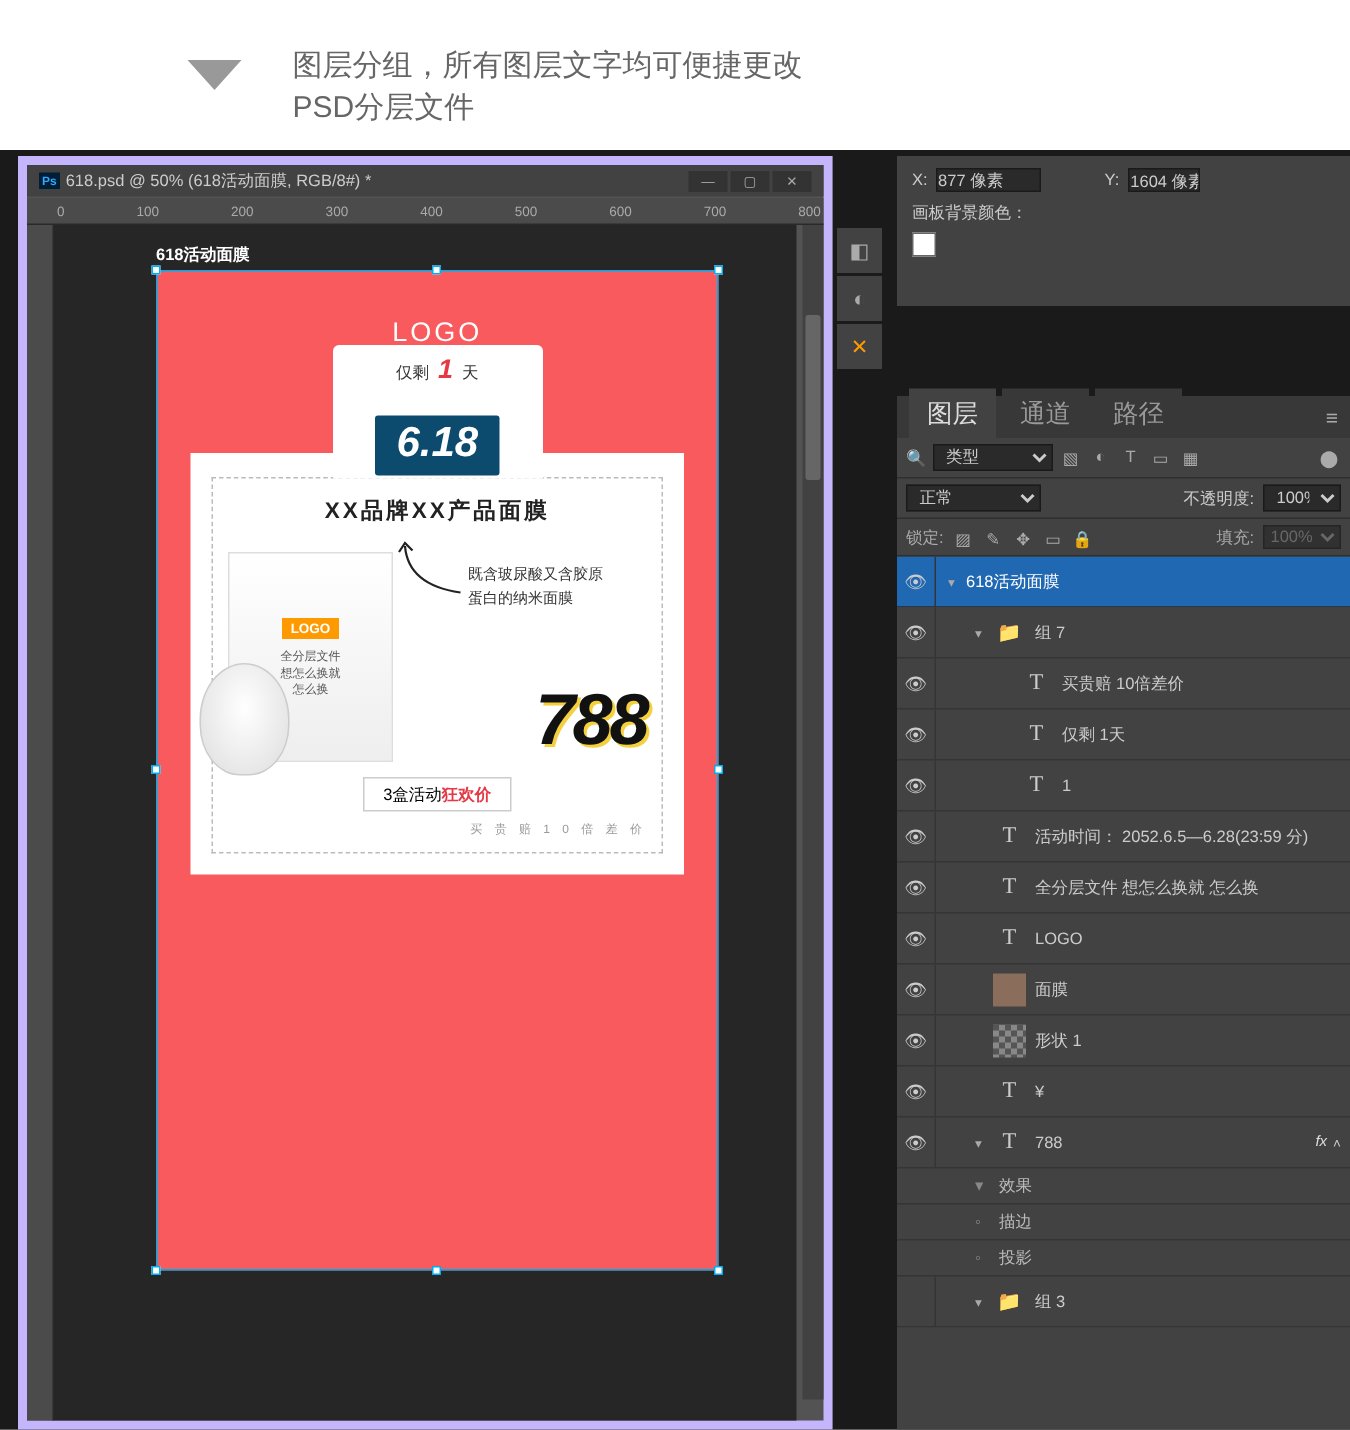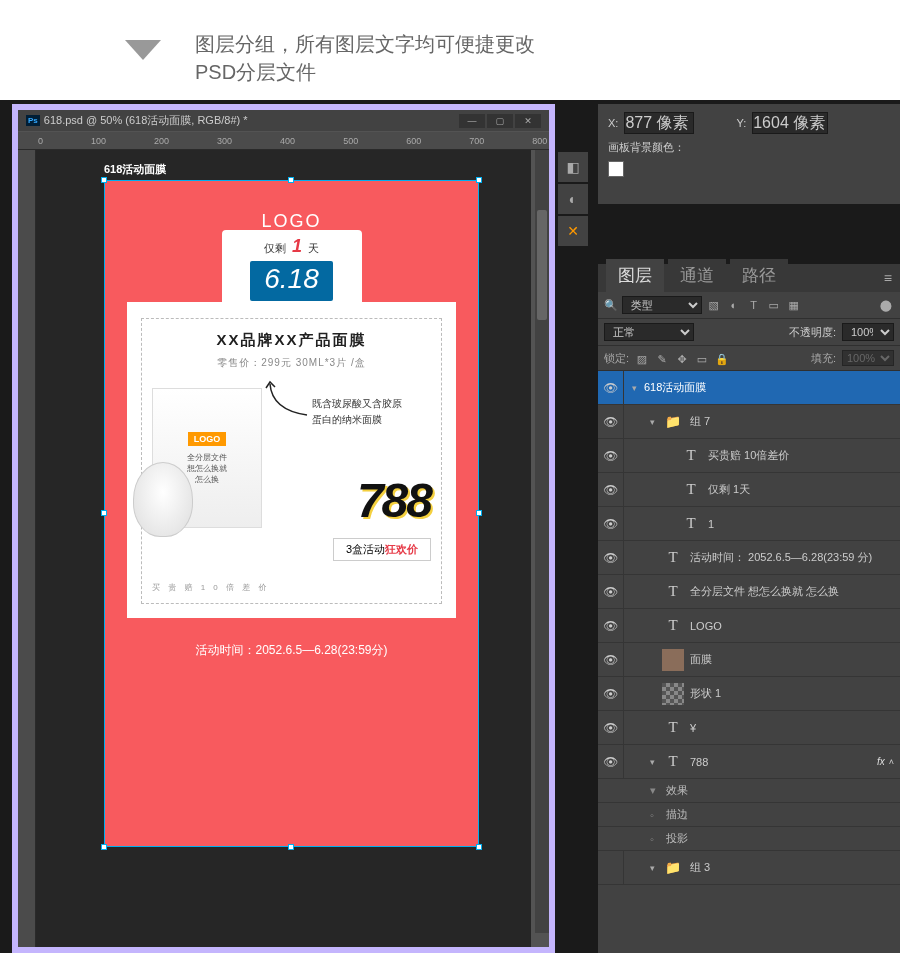--- a/index.html
+++ b/index.html
@@ -23,44 +23,44 @@
 
 .artboard-label { position: absolute; left: 68px; top: 12px; color: #fff; font-size: 11px; font-weight: bold; }
 .artboard { position: absolute; left: 68px; top: 30px; width: 375px; height: 667px; background: #f85a5e; border: 1px solid #00aeef; }
 .sel-handle { position: absolute; width: 6px; height: 6px; background: #fff; border: 1px solid #00aeef; }
 
 .ab-logo { text-align: center; margin-top: 30px; color: #fff; font-size: 18px; letter-spacing: 2px; }
 .white-card { margin: 70px 22px 0; background: #fff; padding: 16px 14px 14px; position: relative; }
 .tab-top { position: absolute; left: 50%; transform: translateX(-50%); top: -72px; width: 140px; background: #fff; padding: 6px 0 2px; border-radius: 4px 4px 0 0; text-align: center; }
 .tab-top .small { font-size: 11px; color: #333; }
 .tab-top .num1 { color: #e63946; font-style: italic; font-weight: bold; font-size: 18px; margin: 0 3px; }
-.date618 { background: #0369a1; color: #fff; font-size: 28px; font-style: italic; font-weight: normal; padding: 2px 14px 6px; display: inline-block; margin-top: 4px; border-radius: 2px; }
+.date618 { background: #0c4a6e; color: #fff; font-size: 28px; font-style: italic; font-weight: bold; padding: 2px 14px 6px; display: inline-block; margin-top: 20px; border-radius: 2px; }
 .dashed-box { border: 1px dashed #bbb; padding: 12px 10px 10px; }
 .prod-title { text-align: center; font-size: 15px; font-weight: bold; letter-spacing: 2px; color: #222; }
 .prod-sub { text-align: center; font-size: 10px; color: #888; margin-top: 6px; letter-spacing: 1px; }
 .prod-row { display: flex; margin-top: 18px; position: relative; }
 .pkg { width: 110px; height: 140px; background: linear-gradient(#fff,#eee); border: 1px solid #ddd; display: flex; flex-direction: column; align-items: center; justify-content: center; font-size: 8px; color: #555; position: relative; }
 .pkg .pkg-logo { background: #f90; color: #fff; font-size: 9px; padding: 2px 6px; margin-bottom: 6px; font-weight: bold; }
 .mask-face { position: absolute; left: -20px; bottom: -10px; width: 60px; height: 75px; background: radial-gradient(ellipse at 50% 40%, #fff, #ddd); border-radius: 50% 50% 45% 45%; border: 1px solid #ccc; }
 .arrow-curve { position: absolute; left: 110px; top: -8px; width: 50px; height: 40px; }
 .desc-txt { position: absolute; left: 160px; top: 8px; font-size: 10px; color: #333; line-height: 16px; }
 .price { position: absolute; right: 0; bottom: 0px; font-size: 48px; font-weight: 900; font-style: italic; color: #111; text-shadow: 2px 2px 0 #f4d03f; letter-spacing: -2px; }
-.deal-bar { margin-top: 10px; text-align: right; }
+.deal-bar { margin-top: 10px; text-align: center; }
 .deal-box { display: inline-block; border: 1px solid #ccc; padding: 3px 12px; font-size: 11px; }
 .deal-box .red { color: #e63946; font-weight: bold; }
-.bottom-tiny { text-align: left; font-size: 8px; color: #999; letter-spacing: 3px; margin-top: 21px; }
+.bottom-tiny { text-align: right; font-size: 8px; color: #999; letter-spacing: 3px; margin-top: 6px; }
 .ab-bottom { text-align: center; color: #fff; font-size: 12px; margin-top: 24px; }
 
 
 .tool-col { position: absolute; left: 558px; top: 52px; width: 30px; }
 .tool-col .ti { width: 30px; height: 30px; background: #424242; margin-bottom: 2px; display: flex; align-items: center; justify-content: center; color: #aaa; font-size: 14px; }
 
 .props { position: absolute; left: 598px; top: 4px; right: 0; height: 100px; background: #424242; color: #ccc; font-size: 11px; padding: 8px 10px; }
 .props .row { display: flex; align-items: center; gap: 6px; margin-bottom: 6px; }
-.props input, .props select { background: #2a2a2a; border: 1px solid #1a1a1a; color: #ccc; font-size: 16px; padding: 1px 0; }
+.props input, .props select { background: #2a2a2a; border: 1px solid #1a1a1a; color: #ccc; font-size: 11px; padding: 1px 0; }
 .props .sw { width: 16px; height: 16px; background: #fff; border: 1px solid #666; }
 
 .panel-tabs { position: absolute; left: 598px; top: 164px; right: 0; height: 28px; background: #383838; display: flex; align-items: flex-end; padding-left: 8px; gap: 4px; }
 .panel-tabs .tab { padding: 5px 12px; font-size: 17px; color: #999; background: #383838; }
 .panel-tabs .tab.active { background: #424242; color: #ddd; }
 .panel-tabs .menu { margin-left: auto; margin-right: 8px; color: #aaa; font-size: 14px; align-self: center; }
 
 .panel-body { position: absolute; left: 598px; top: 192px; right: 0; bottom: 0; background: #424242; color: #ccc; font-size: 11px; }
 .filter-row { display: flex; align-items: center; padding: 4px 6px; gap: 4px; border-bottom: 1px solid #2f2f2f; }
 .filter-row select { background: #2a2a2a; border: 1px solid #1a1a1a; color: #ccc; font-size: 11px; padding: 1px 4px; flex: 0 0 80px; }
@@ -130,21 +130,20 @@
       <div class="artboard-label">618活动面膜</div>
       <div class="artboard">
         <div class="ab-logo">LOGO</div>
         <div class="white-card">
           <div class="tab-top">
             <div class="small"><span>仅剩</span> <span class="num1">1</span> <span>天</span></div>
             <div class="date618">6.18</div>
           </div>
           <div class="dashed-box">
             <div class="prod-title">XX品牌XX产品面膜</div>
-            <div class="prod-sub">零售价：299元  30ML*3片 /盒</div>
             <div class="prod-row">
               <div class="pkg">
                 <div class="pkg-logo">LOGO</div>
                 <div>全分层文件</div>
                 <div>想怎么换就</div>
                 <div>怎么换</div>
                 <div class="mask-face"></div>
               </div>
               <svg class="arrow-curve">
                   <path d="M45 35 Q 10 30 8 4" stroke="#222" fill="none" stroke-width="1.5"></path>
@@ -155,21 +154,20 @@
                 <div>蛋白的纳米面膜</div>
               </div>
               <div class="price">788</div>
             </div>
             <div class="deal-bar">
               <span class="deal-box"><span>3盒活动</span><span class="red">狂欢价</span></span>
             </div>
             <div class="bottom-tiny">买 贵 赔 1 0 倍 差 价</div>
           </div>
         </div>
-        <div class="ab-bottom">活动时间：2052.6.5—6.28(23:59分)</div>
       </div>
 
       <div class="sel-handle" style="left:65px;top:27px"></div>
       <div class="sel-handle" style="left:252px;top:27px"></div>
       <div class="sel-handle" style="left:440px;top:27px"></div>
       <div class="sel-handle" style="left:65px;top:360px"></div>
       <div class="sel-handle" style="left:440px;top:360px"></div>
       <div class="sel-handle" style="left:65px;top:694px"></div>
       <div class="sel-handle" style="left:252px;top:694px"></div>
       <div class="sel-handle" style="left:440px;top:694px"></div>
@@ -181,21 +179,21 @@
     <div class="ti">◐</div>
     <div class="ti" style="color:#f90">✕</div>
   </div>
 
   <div class="props">
     <div class="row">
       <span>X:</span>
       <input style="width: 70px;" value="877 像素">
       <span style="width:30px"></span>
       <span>Y:</span>
-      <input style="width: 76px;" value="1604 像素">
+      <input style="width: 48px;" value="1604 像素">
     </div>
     <div class="row">
         <span>画板背景颜色：</span>
       </div>
     <div class="row">
         <div class="sw"></div>
       </div>
   </div>
 
   <div class="panel-tabs">

